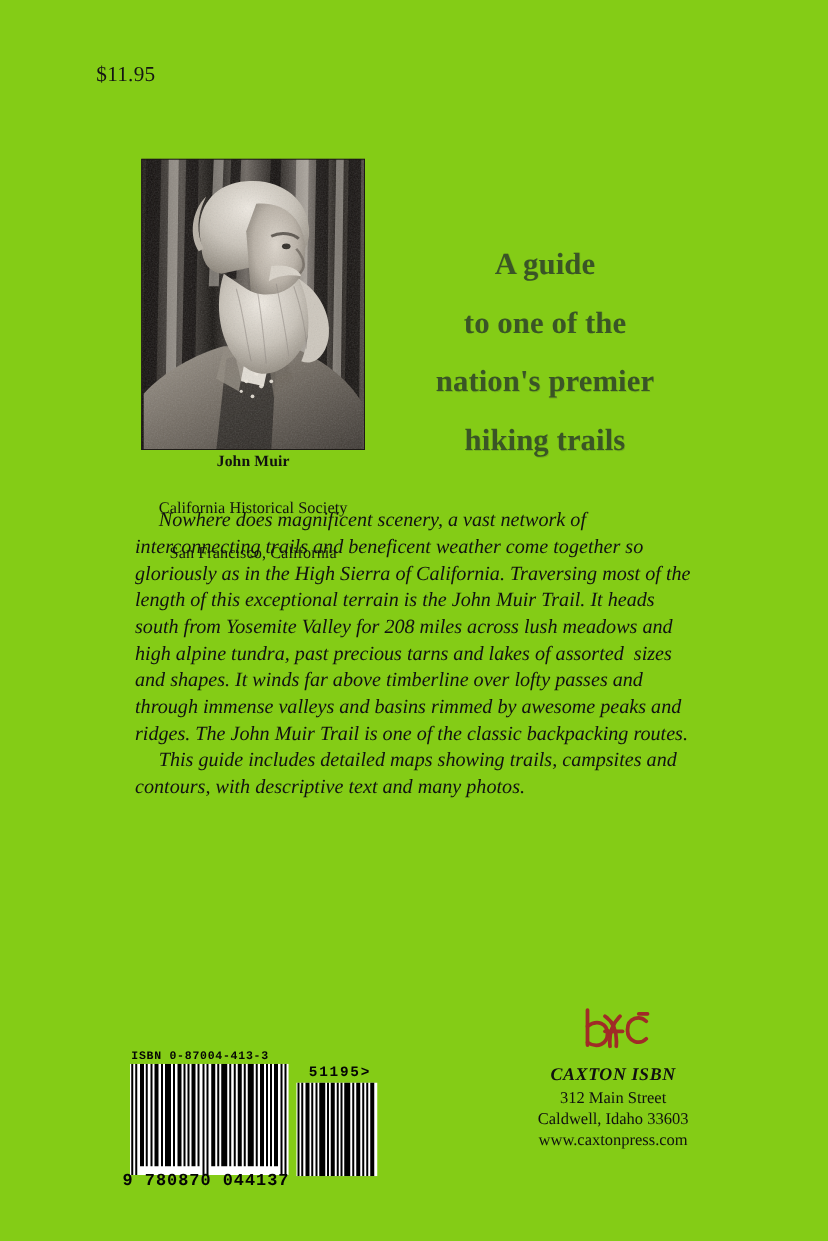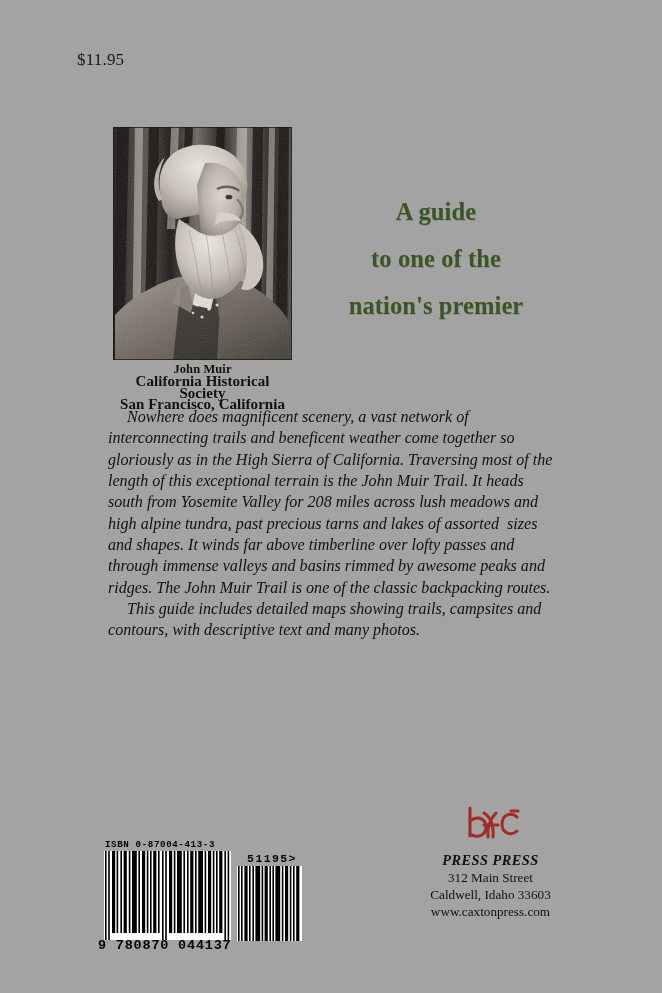--- a/index.html
+++ b/index.html
@@ -14,21 +14,21 @@
     position: relative;
     overflow: hidden;
     font-family: "Liberation Serif", "DejaVu Serif", serif;
     color: #111111;
     -webkit-font-smoothing: antialiased;
   }
 
   .page {
     position: absolute;
     inset: 0;
-    background: #a3a3a3;
+    background: #84cc16;
   }
 
   
   .price {
     position: absolute;
     left: 77px;
     top: 50px;
     font-size: 17px;
     font-weight: 400;
     letter-spacing: 0.2px;
@@ -60,24 +60,25 @@
     text-align: center;
     color: #111;
   }
   .caption .cap-name {
     font-size: 12.5px;
     font-weight: 700;
     line-height: 14px;
     letter-spacing: 0.1px;
   }
   .caption .cap-line {
-    font-size: 15px;
-    font-weight: 700;
+    font-size: 13px;
+    font-weight: 400;
     line-height: 11.5px;
     letter-spacing: 0.05px;
+    margin-top: 24px;
   }
 
   
   .headline {
     position: absolute;
     left: 312px;
     top: 180px;
     width: 248px;
     text-align: center;
     color: #3a5526;
@@ -307,20 +308,21 @@
   <div class="caption">
     <div class="cap-name">John Muir</div>
     <div class="cap-line">California Historical Society</div>
     <div class="cap-line">San Francisco, California</div>
   </div>
 
   <div class="headline">
     <div>A guide</div>
     <div>to one of the</div>
     <div>nation's premier</div>
+    <div>hiking trails</div>
   </div>
 
   <div class="body-copy">
     <p>Nowhere does magnificent scenery, a vast network of interconnecting trails and beneficent weather come together so gloriously as in the High Sierra of California. Traversing most of the length of this exceptional terrain is the John Muir Trail. It heads south from Yosemite Valley for 208 miles across lush meadows and high alpine tundra, past precious tarns and lakes of assorted  sizes and shapes. It winds far above timberline over lofty passes and through immense valleys and basins rimmed by awesome peaks and ridges. The John Muir Trail is one of the classic backpacking routes.</p>
     <p>This guide includes detailed maps showing trails, campsites and contours, with descriptive text and many photos.</p>
   </div>
 
   <div class="barcode-block">
     <div class="isbn-text">ISBN 0-87004-413-3</div>
 
@@ -399,19 +401,19 @@
           <path d="M10 5 L10 33"></path>
           <path d="M10 18 C18 12 26 16 26 24 C26 32 18 36 10 31"></path>
           <path d="M24 10 C30 14 34 22 33 34"></path>
           <path d="M36 10 C30 16 27 24 28 34"></path>
           <path d="M24 22 L38 22"></path>
           <path d="M57 14 C52 9 42 11 42 21 C42 31 52 33 57 28"></path>
           <path d="M51 8 L58 8"></path>
         </g>
       </svg>
     </div>
-    <div class="pub-name">PRESS PRESS</div>
+    <div class="pub-name">CAXTON ISBN</div>
     <div class="pub-line">312 Main Street</div>
     <div class="pub-line">Caldwell, Idaho 33603</div>
     <div class="pub-line">www.caxtonpress.com</div>
   </div>
 
 </div>
 
 </body></html>

